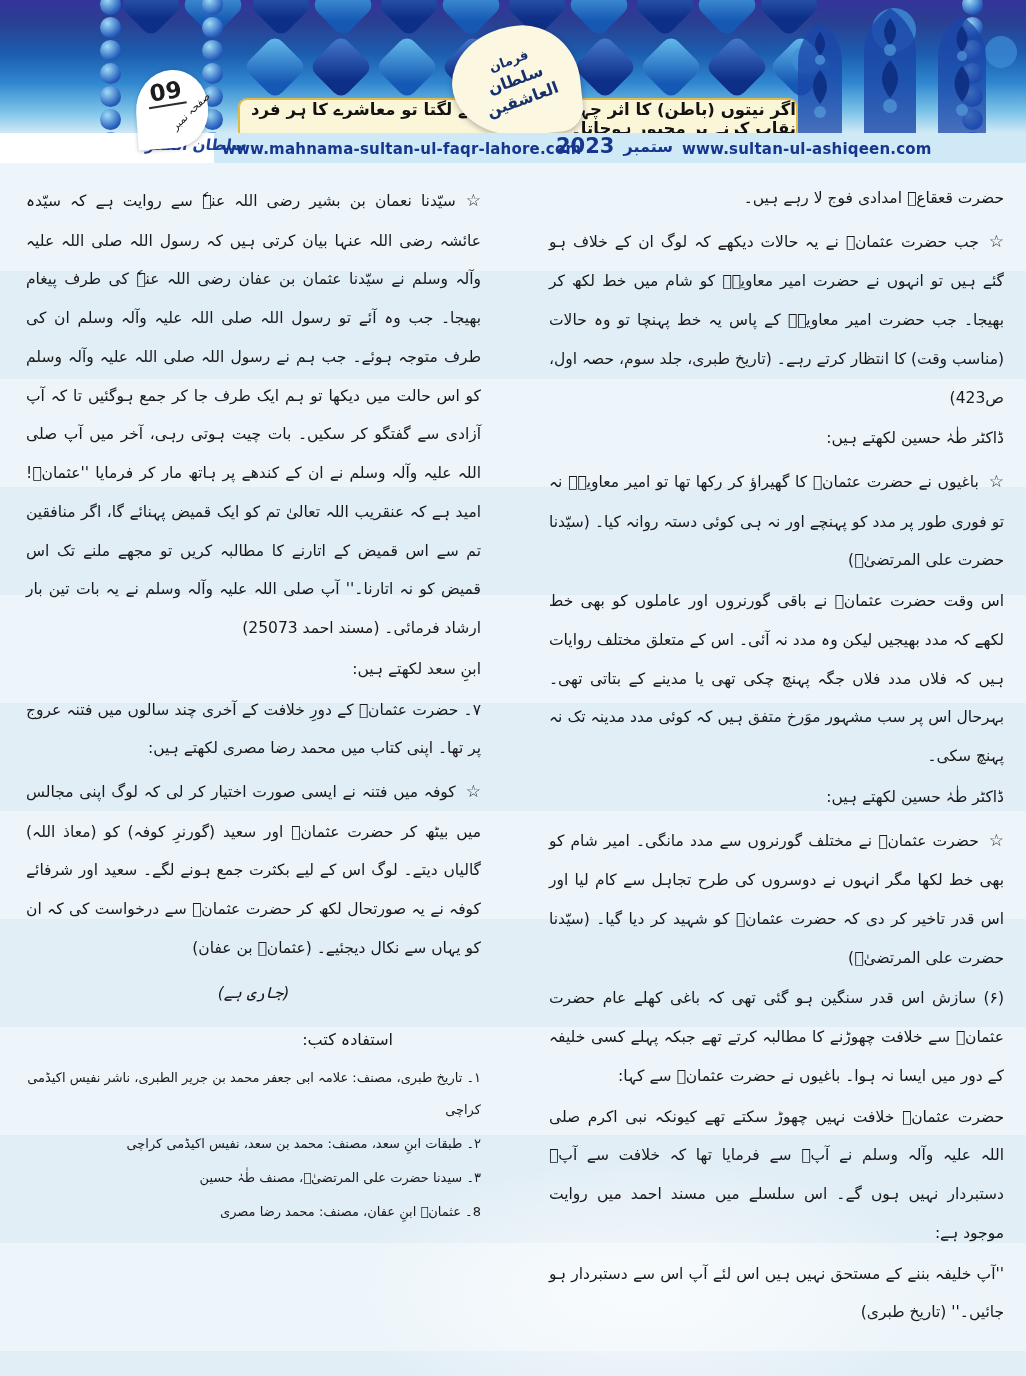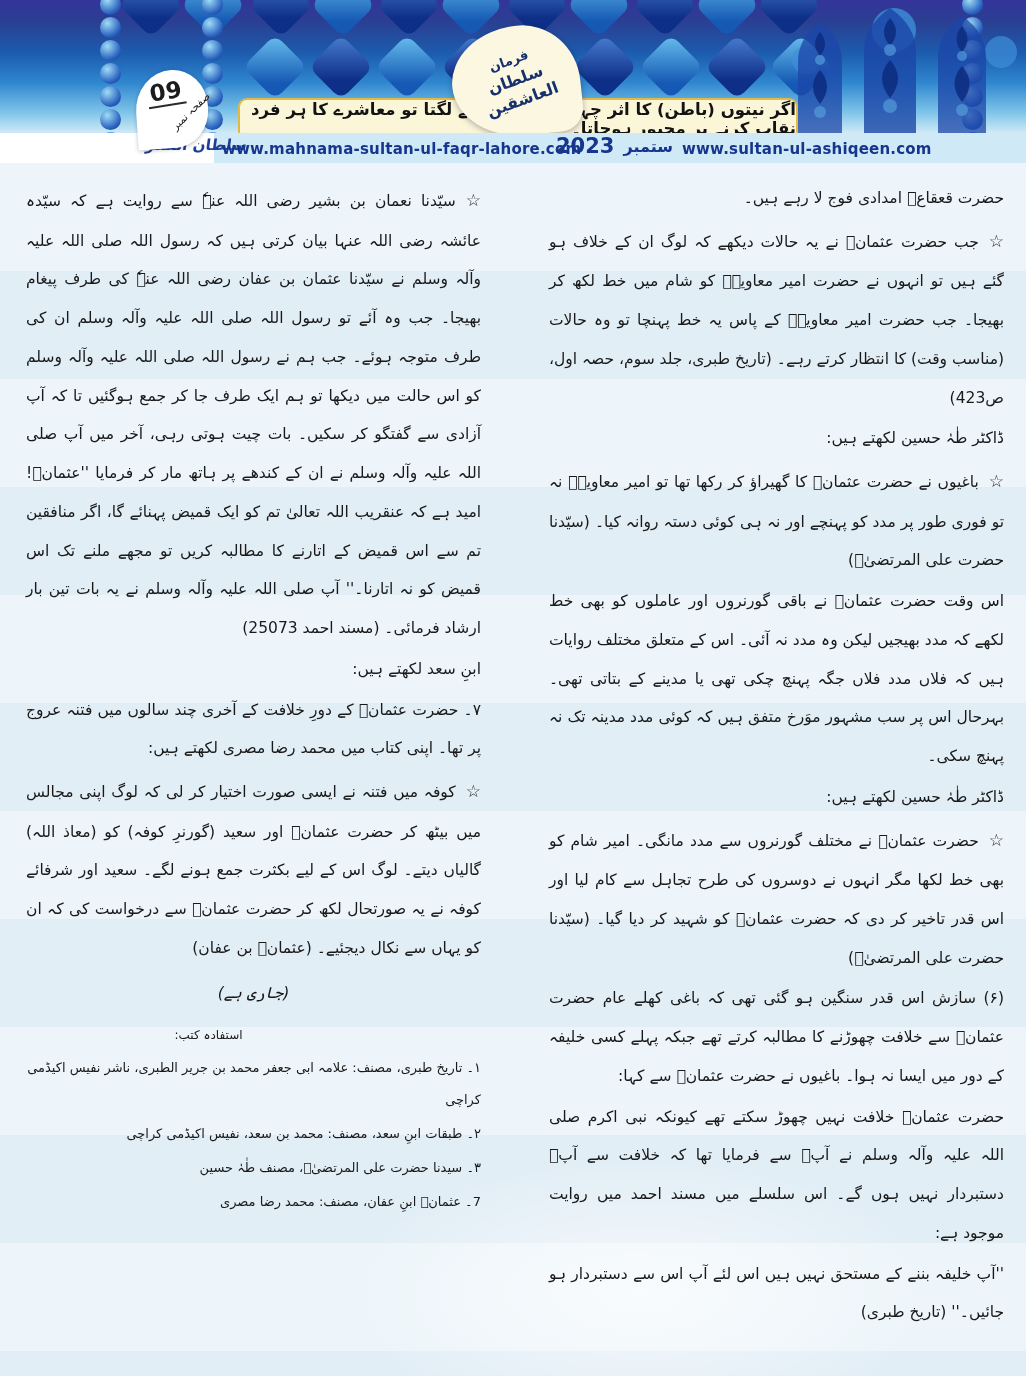--- a/index.html
+++ b/index.html
@@ -64,21 +64,21 @@
     background:
       radial-gradient(420px 190px at 640px 1130px,rgba(255,255,255,.65),rgba(255,255,255,0) 70%),
       repeating-linear-gradient(180deg,#edf5fa 0px,#edf5fa 108px,#e2eef6 108px,#e2eef6 216px);
     box-sizing:border-box;padding:14px 20px 0 20px;
   }
   .columns{display:flex;gap:64px;direction:rtl;}
   .col{width:459px;direction:rtl;text-align:justify;font-size:15.5px;line-height:2.5;color:#191919;}
   .col p{margin:2px;}
   .star{display:inline-block;margin-left:10px;font-size:17px;color:#2a2a2a;}
   .note-centered{text-align:center;margin-top:6px !important;font-style:italic;}
-  .bib-heading{text-align:center;margin:8px 90px 0 0 !important;font-size:12px;}
+  .bib-heading{text-align:right;margin:8px 90px 0 0 !important;font-size:16px;}
   .bib{font-size:13px;line-height:2.45;text-align:right;}
 </style>
 </head>
 <body>
 
 <div class="masthead">
   <div id="diamonds">
       <div class="diamond d1" style="left: 128px; top: -18px;"></div>
       <div class="diamond d2" style="left: 190px; top: -18px;"></div>
       <div class="diamond d1" style="left: 258px; top: -18px;"></div>
@@ -204,16 +204,16 @@
     <div class="col" lang="ur" dir="rtl">
       <p><span class="star">☆</span><span>سیّدنا نعمان بن بشیر رضی اللہ عنہٗ سے روایت ہے کہ سیّدہ عائشہ رضی اللہ عنہا بیان کرتی ہیں کہ رسول اللہ صلی اللہ علیہ وآلہ وسلم نے سیّدنا عثمان بن عفان رضی اللہ عنہٗ کی طرف پیغام بھیجا۔ جب وہ آئے تو رسول اللہ صلی اللہ علیہ وآلہ وسلم ان کی طرف متوجہ ہوئے۔ جب ہم نے رسول اللہ صلی اللہ علیہ وآلہ وسلم کو اس حالت میں دیکھا تو ہم ایک طرف جا کر جمع ہوگئیں تا کہ آپ آزادی سے گفتگو کر سکیں۔ بات چیت ہوتی رہی، آخر میں آپ صلی اللہ علیہ وآلہ وسلم نے ان کے کندھے پر ہاتھ مار کر فرمایا ''عثمانؓ! امید ہے کہ عنقریب اللہ تعالیٰ تم کو ایک قمیض پہنائے گا، اگر منافقین تم سے اس قمیض کے اتارنے کا مطالبہ کریں تو مجھے ملنے تک اس قمیض کو نہ اتارنا۔'' آپ صلی اللہ علیہ وآلہ وسلم نے یہ بات تین بار ارشاد فرمائی۔ (مسند احمد 25073)</span></p>
       <p><span>ابنِ سعد لکھتے ہیں:</span></p>
       <p><span>۷۔ حضرت عثمانؓ کے دورِ خلافت کے آخری چند سالوں میں فتنہ عروج پر تھا۔ اپنی کتاب میں محمد رضا مصری لکھتے ہیں:</span></p>
       <p><span class="star">☆</span><span>کوفہ میں فتنہ نے ایسی صورت اختیار کر لی کہ لوگ اپنی مجالس میں بیٹھ کر حضرت عثمانؓ اور سعید (گورنرِ کوفہ) کو (معاذ اللہ) گالیاں دیتے۔ لوگ اس کے لیے بکثرت جمع ہونے لگے۔ سعید اور شرفائے کوفہ نے یہ صورتحال لکھ کر حضرت عثمانؓ سے درخواست کی کہ ان کو یہاں سے نکال دیجئیے۔ (عثمانؓ بن عفان)</span></p>
       <p class="note-centered">(جاری ہے)</p>
       <p class="bib-heading">استفادہ کتب:</p>
       <p class="bib">۱۔ تاریخ طبری، مصنف: علامہ ابی جعفر محمد بن جریر الطبری، ناشر نفیس اکیڈمی کراچی</p>
       <p class="bib">۲۔ طبقات ابنِ سعد، مصنف: محمد بن سعد، نفیس اکیڈمی کراچی</p>
       <p class="bib">۳۔ سیدنا حضرت علی المرتضیٰؓ، مصنف طٰہٰ حسین</p>
-      <p class="bib">7۔ عثمانؓ ابنِ عفان، مصنف: محمد رضا مصری</p>
+      <p class="bib">8۔ عثمانؓ ابنِ عفان، مصنف: محمد رضا مصری</p>
     </div>
   </div>
 </div>
 
 </body></html>

